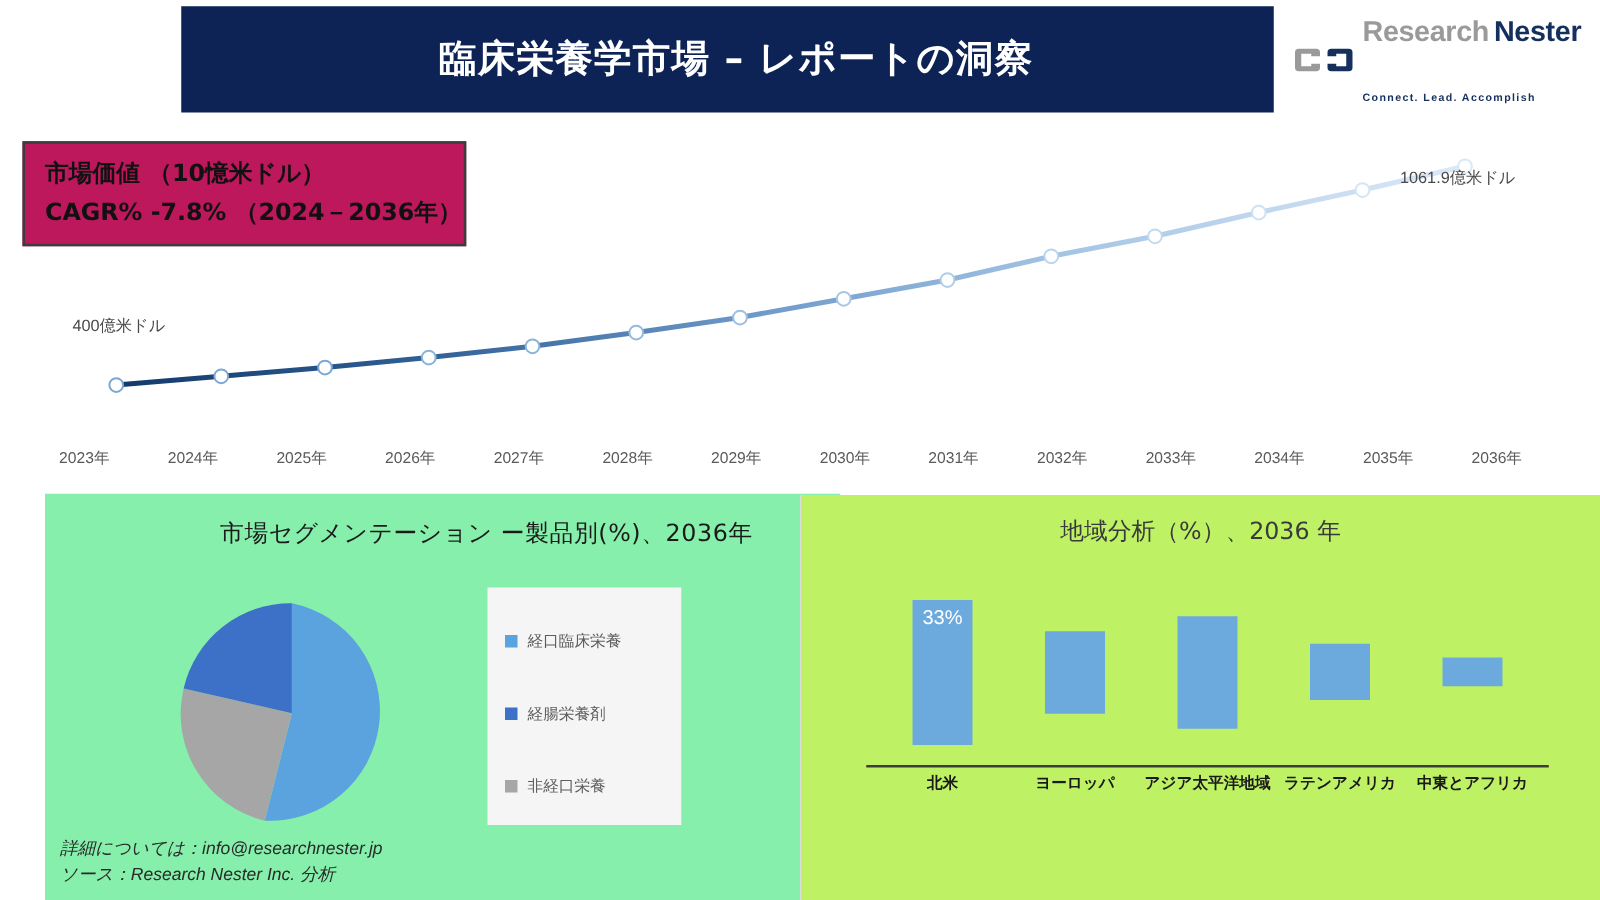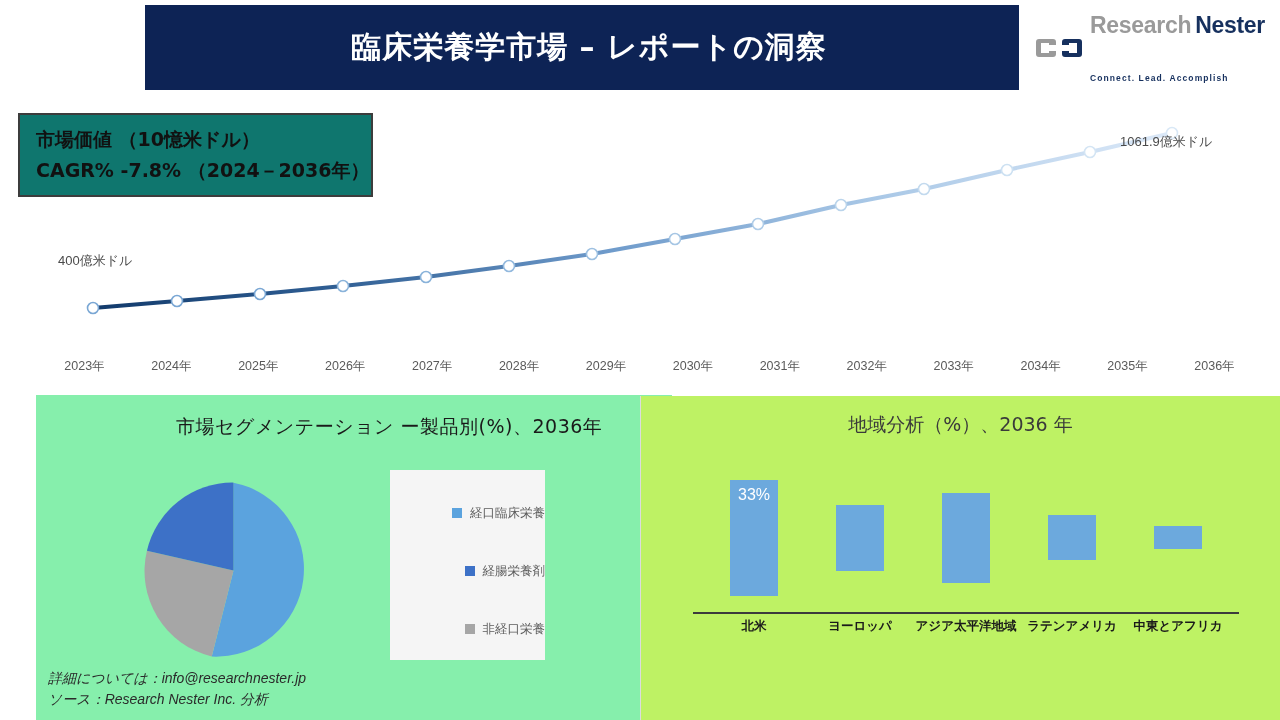--- a/index.html
+++ b/index.html
@@ -30,57 +30,57 @@
   #logo-words{font-size:23px;font-weight:bold;letter-spacing:-0.3px;}
   .logo-research{color:#9a9a9a;}
   .logo-nester{color:#16305e;margin-left:4px;}
   #logo-tagline{
     font-size:8.5px;color:#16305e;font-weight:bold;letter-spacing:1.1px;
     margin-top:0;
   }
   
   #info-box{
     position:absolute;left:18px;top:113px;width:355px;height:84px;
-    border:2px solid #3c3c3c;background:#0f766e;
+    border:2px solid #3c3c3c;background:#be185d;
     box-sizing:border-box;padding:9px 0 0 16px;
   }
   .info-line{
     font-size:19px;color:#111111;font-weight:bold;line-height:1.65;
     font-family:"DejaVu Sans","Liberation Sans",sans-serif;
   }
   
   #line-chart{position:absolute;left:0;top:100px;width:1280px;height:290px;}
   #label-start{
     position:absolute;left:58px;top:252px;font-size:13px;color:#4a4a4a;
   }
   #label-end{
     position:absolute;left:1120px;top:133px;font-size:13px;color:#4a4a4a;
   }
   #year-axis{
-    position:absolute;left:47px;top:358px;width:1205px;height:24px;
+    position:absolute;left:30px;top:358px;width:1205px;height:24px;
     display:flex;
     gap:12px;
   }
   #year-axis .year-tick{
     flex:1 1 0;text-align:center;font-size:12.5px;color:#5a5a5a;
   }
   
   #pie-panel{
     position:absolute;left:0px;top:395px;width:636px;height:325px;background:#86efac;margin-left:36px;
   }
   #pie-title{
     position:absolute;left:140px;top:19px;font-size:19px;color:#1a1a1a;
     font-family:"DejaVu Sans","Liberation Sans",sans-serif;letter-spacing:0.5px;
   }
   #pie-wrap{position:absolute;left:105px;top:83px;width:185px;height:185px;}
   #pie-legend{
     position:absolute;left:390px;top:470px;width:155px;height:190px;
     background:#f5f5f5;padding:14px 0 0 14px;box-sizing:border-box;
   }
-  .legend-row{display:flex;align-items:center;height:58px;justify-content:flex-end;}
+  .legend-row{display:flex;align-items:center;height:58px;}
   .legend-swatch{width:10px;height:10px;margin-right:8px;flex:0 0 auto;}
   .legend-text{font-size:12.5px;color:#5d5d5d;}
   #source-text{
     position:absolute;left:48px;top:668px;font-size:14px;color:#2a2a2a;
     font-style:italic;line-height:1.5;
     font-family:"Liberation Sans","DejaVu Sans",sans-serif;
   }
   
   #region-panel{
     position:absolute;left:640px;top:396px;width:640px;height:324px;

